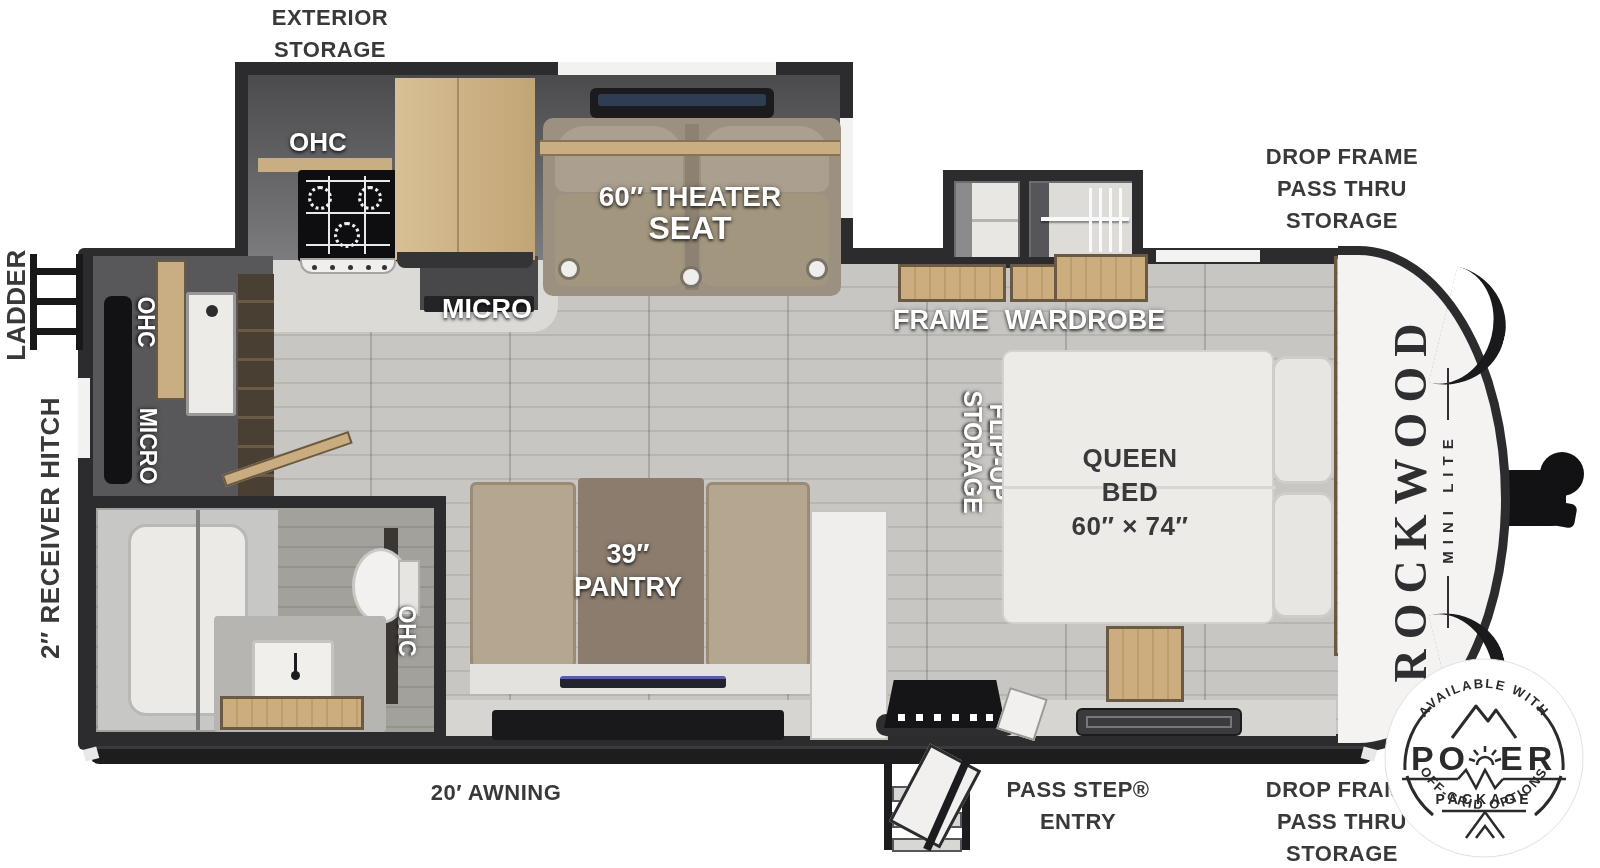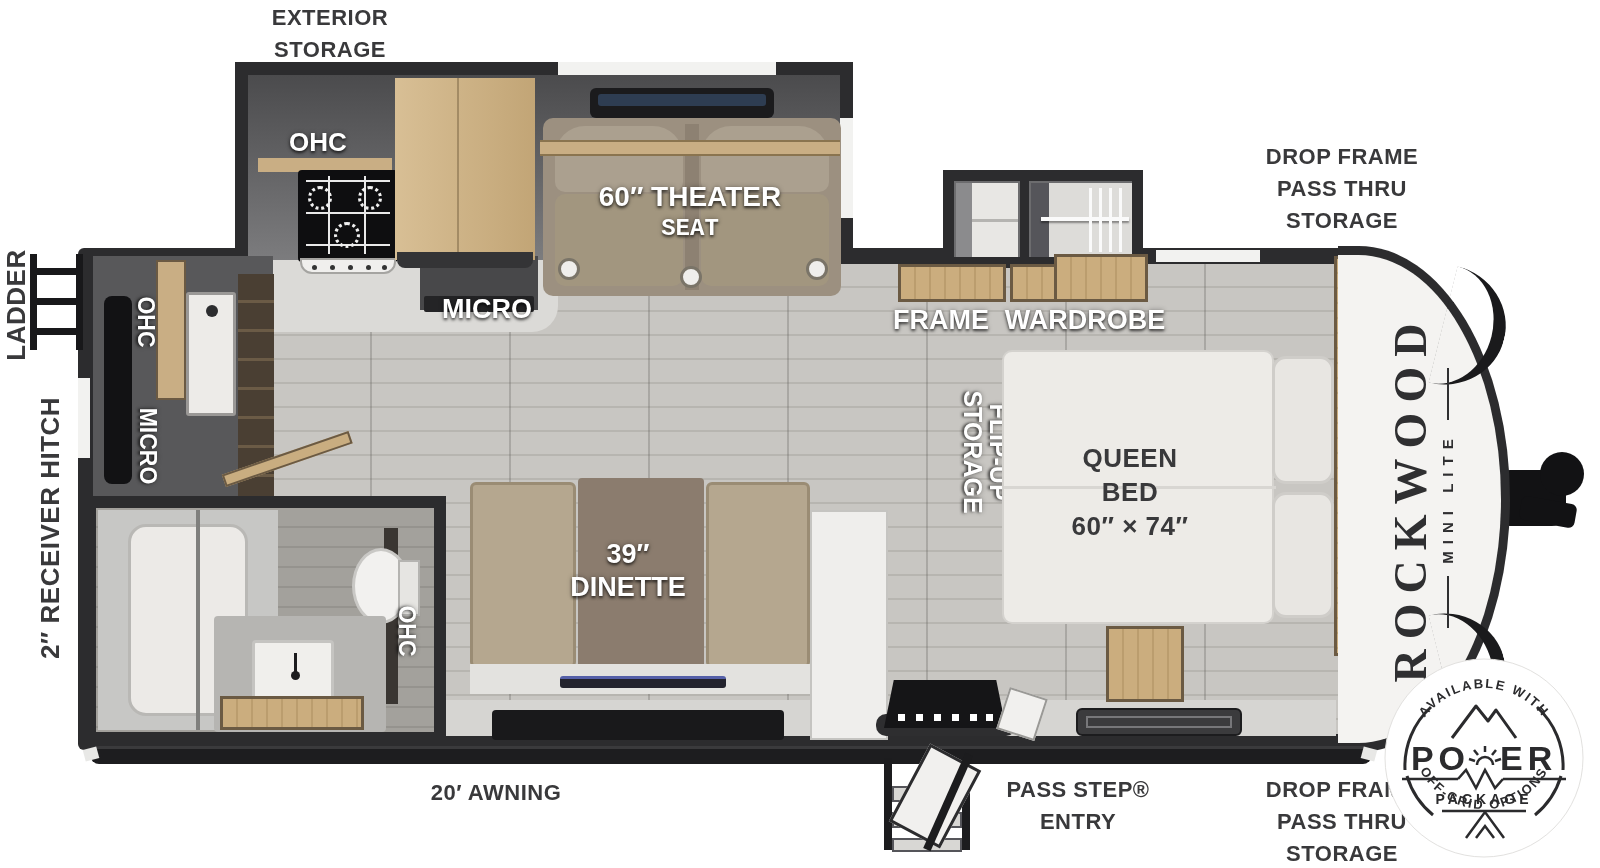--- a/index.html
+++ b/index.html
@@ -95,21 +95,21 @@
     <div class="abs" style="left:12px;top:76px;width:128px;height:92px;background:#a2967f;border-radius:10px;"></div>
     <div class="abs" style="left:158px;top:76px;width:128px;height:92px;background:#a2967f;border-radius:10px;"></div>
     <div class="abs" style="left:142px;top:6px;width:14px;height:166px;background:#8d8172;"></div>
   </div>
   <div class="abs" style="left:540px;top:140px;width:300px;height:16px;background:#c9ae84;border-top:2px solid #8a744f;border-bottom:2px solid #8a744f;box-sizing:border-box;"></div>
   <div class="cup" style="left:558px;top:258px;"></div>
   <div class="cup" style="left:680px;top:266px;"></div>
   <div class="cup" style="left:806px;top:258px;"></div>
 
   <div class="lblWhite" style="left:690px;top:197px;font-size:28px;">60″ THEATER</div>
-  <div class="lblWhite" style="left:690px;top:228px;font-size:24px;font-family:Liberation Mono, monospace;">SEAT</div>
+  <div class="lblWhite" style="left:690px;top:228px;font-size:32px;">SEAT</div>
   <div class="lblWhite" style="left:318px;top:142px;">OHC</div>
 
   <div class="lblWhite" style="left:487px;top:309px;font-size:27px;">MICRO</div>
 
   <div class="abs" style="left:93px;top:256px;width:180px;height:268px;background:#58585a;"></div>
   <div class="abs" style="left:104px;top:296px;width:28px;height:188px;background:#121214;border-radius:8px;"></div>
   <div class="abs" style="left:156px;top:260px;width:30px;height:140px;background:#c9ae84;border:2px solid #6b5a43;box-sizing:border-box;"></div>
   <div class="abs" style="left:186px;top:292px;width:50px;height:124px;background:#edebe8;border:3px solid #9a9896;border-radius:3px;box-sizing:border-box;">
     <div class="abs" style="left:17px;top:10px;width:12px;height:12px;background:#2c2c2e;border-radius:50%;"></div>
   </div>
@@ -132,21 +132,21 @@
     <div class="abs" style="left:39px;top:10px;width:3px;height:20px;background:#1c1c1e;"></div>
   </div>
   <div class="abs woodV" style="left:220px;top:696px;width:144px;height:34px;"></div>
   <div class="lblWhite vertCW small" style="left:406px;top:631px;">OHC</div>
 
   <div class="abs" style="left:470px;top:482px;width:106px;height:186px;background:#b5a78f;border-radius:6px;border:3px solid #9a8c74;box-sizing:border-box;"></div>
   <div class="abs" style="left:706px;top:482px;width:104px;height:186px;background:#b5a78f;border-radius:6px;border:3px solid #9a8c74;box-sizing:border-box;"></div>
   <div class="abs" style="left:578px;top:478px;width:126px;height:190px;background:#8b7c6e;border-radius:4px;"></div>
   <div class="abs" style="left:470px;top:664px;width:340px;height:30px;background:#e3e2df;"></div>
   <div class="lblWhite" style="left:628px;top:554px;font-size:27px;">39″</div>
-  <div class="lblWhite" style="left:628px;top:587px;font-size:27px;">DINETTE</div>
+  <div class="lblWhite" style="left:628px;top:587px;font-size:27px;">PANTRY</div>
 
   <div class="abs" style="left:810px;top:510px;width:78px;height:230px;background:#efeeec;border:2px solid #c5c4c1;box-sizing:border-box;"></div>
 
   <div class="abs" style="left:492px;top:710px;width:292px;height:30px;background:#19191b;border-radius:4px;"></div>
   <div class="abs" style="left:560px;top:676px;width:166px;height:12px;background:#23232d;border-top:3px solid #5560a8;border-radius:3px;box-sizing:border-box;"></div>
 
   <div class="abs" style="left:943px;top:170px;width:200px;height:98px;background:#6c6c6e;border:11px solid #2c2c2e;box-sizing:border-box;"></div>
   <div class="abs" style="left:956px;top:183px;width:62px;height:74px;background:#e8e7e4;">
     <div class="abs" style="left:0;top:0;width:16px;height:74px;background:#8b8b8d;"></div>
     <div class="abs" style="left:16px;top:36px;width:46px;height:3px;background:#b5b4b1;"></div>

